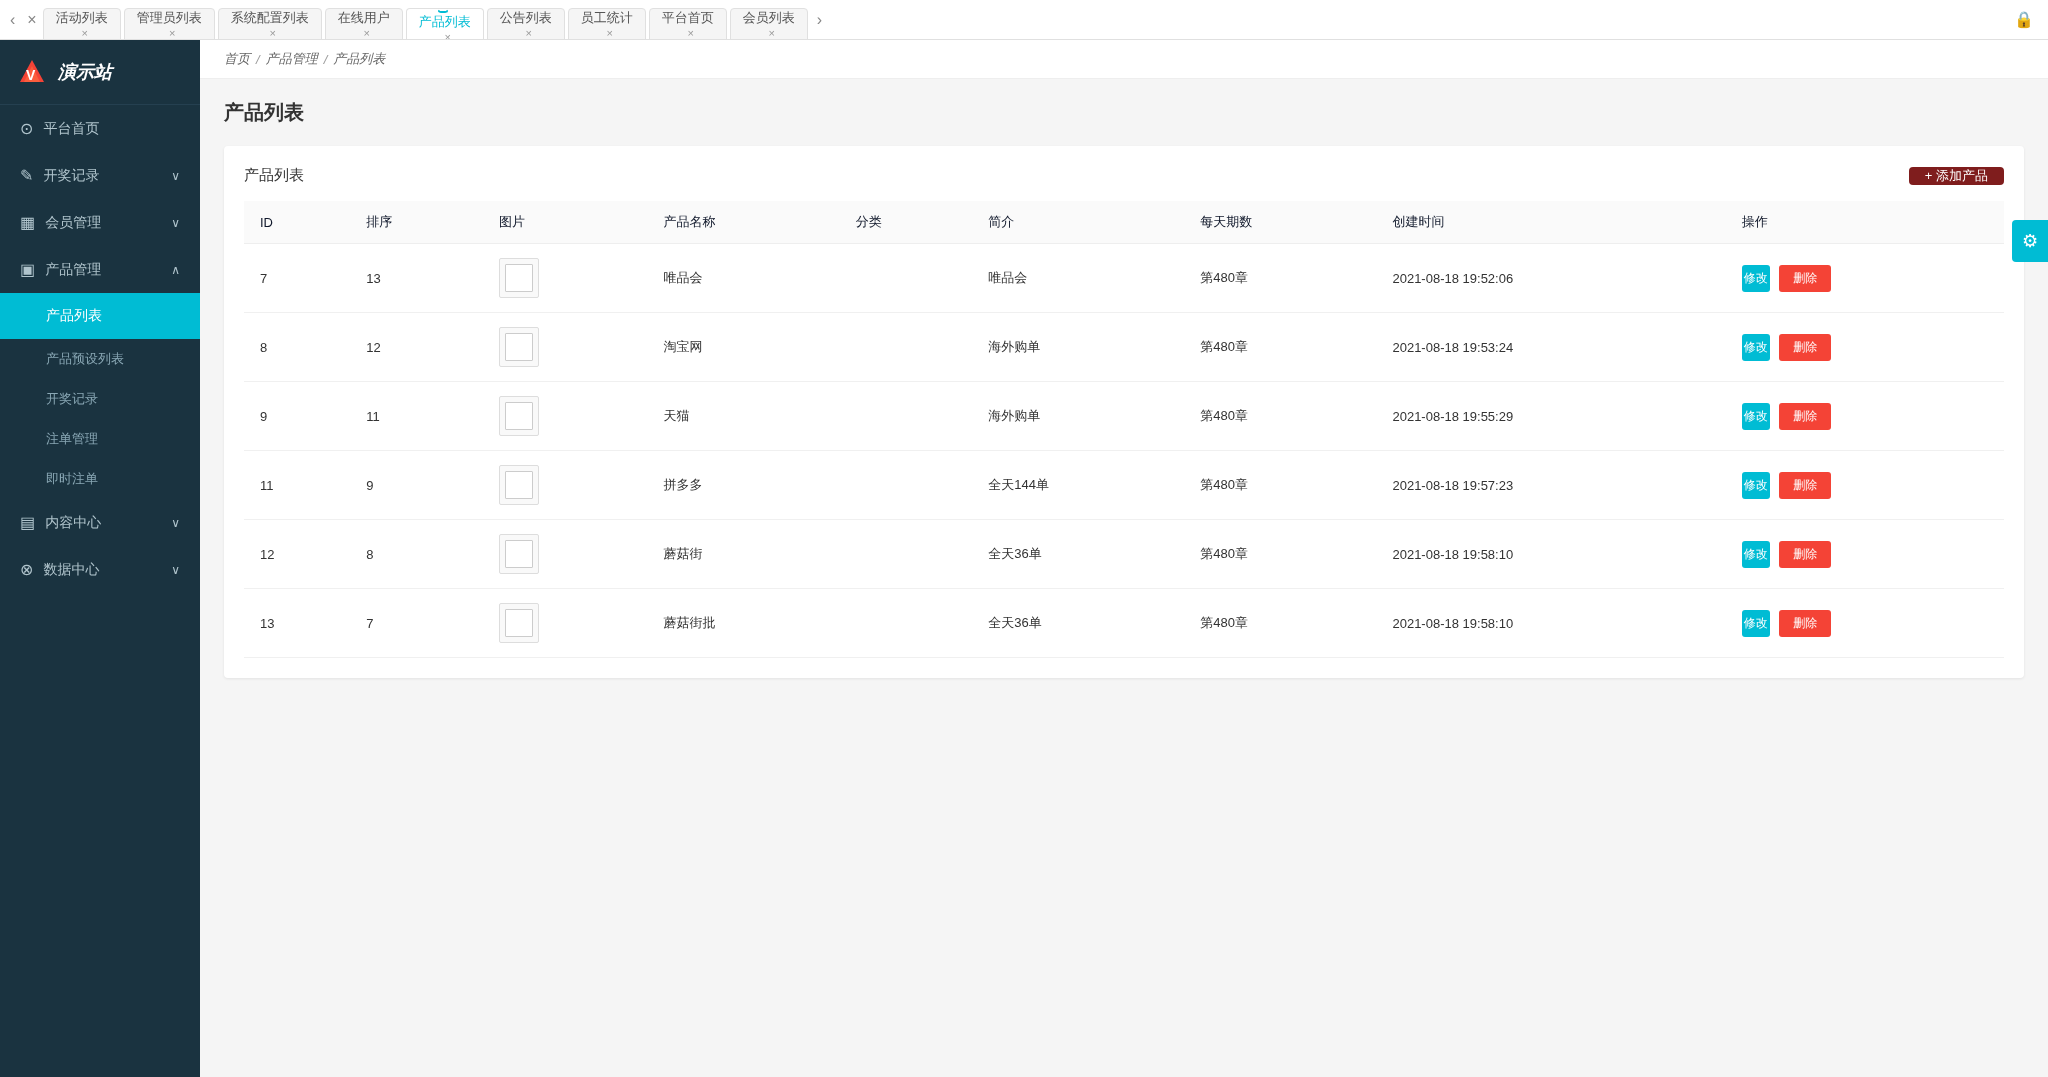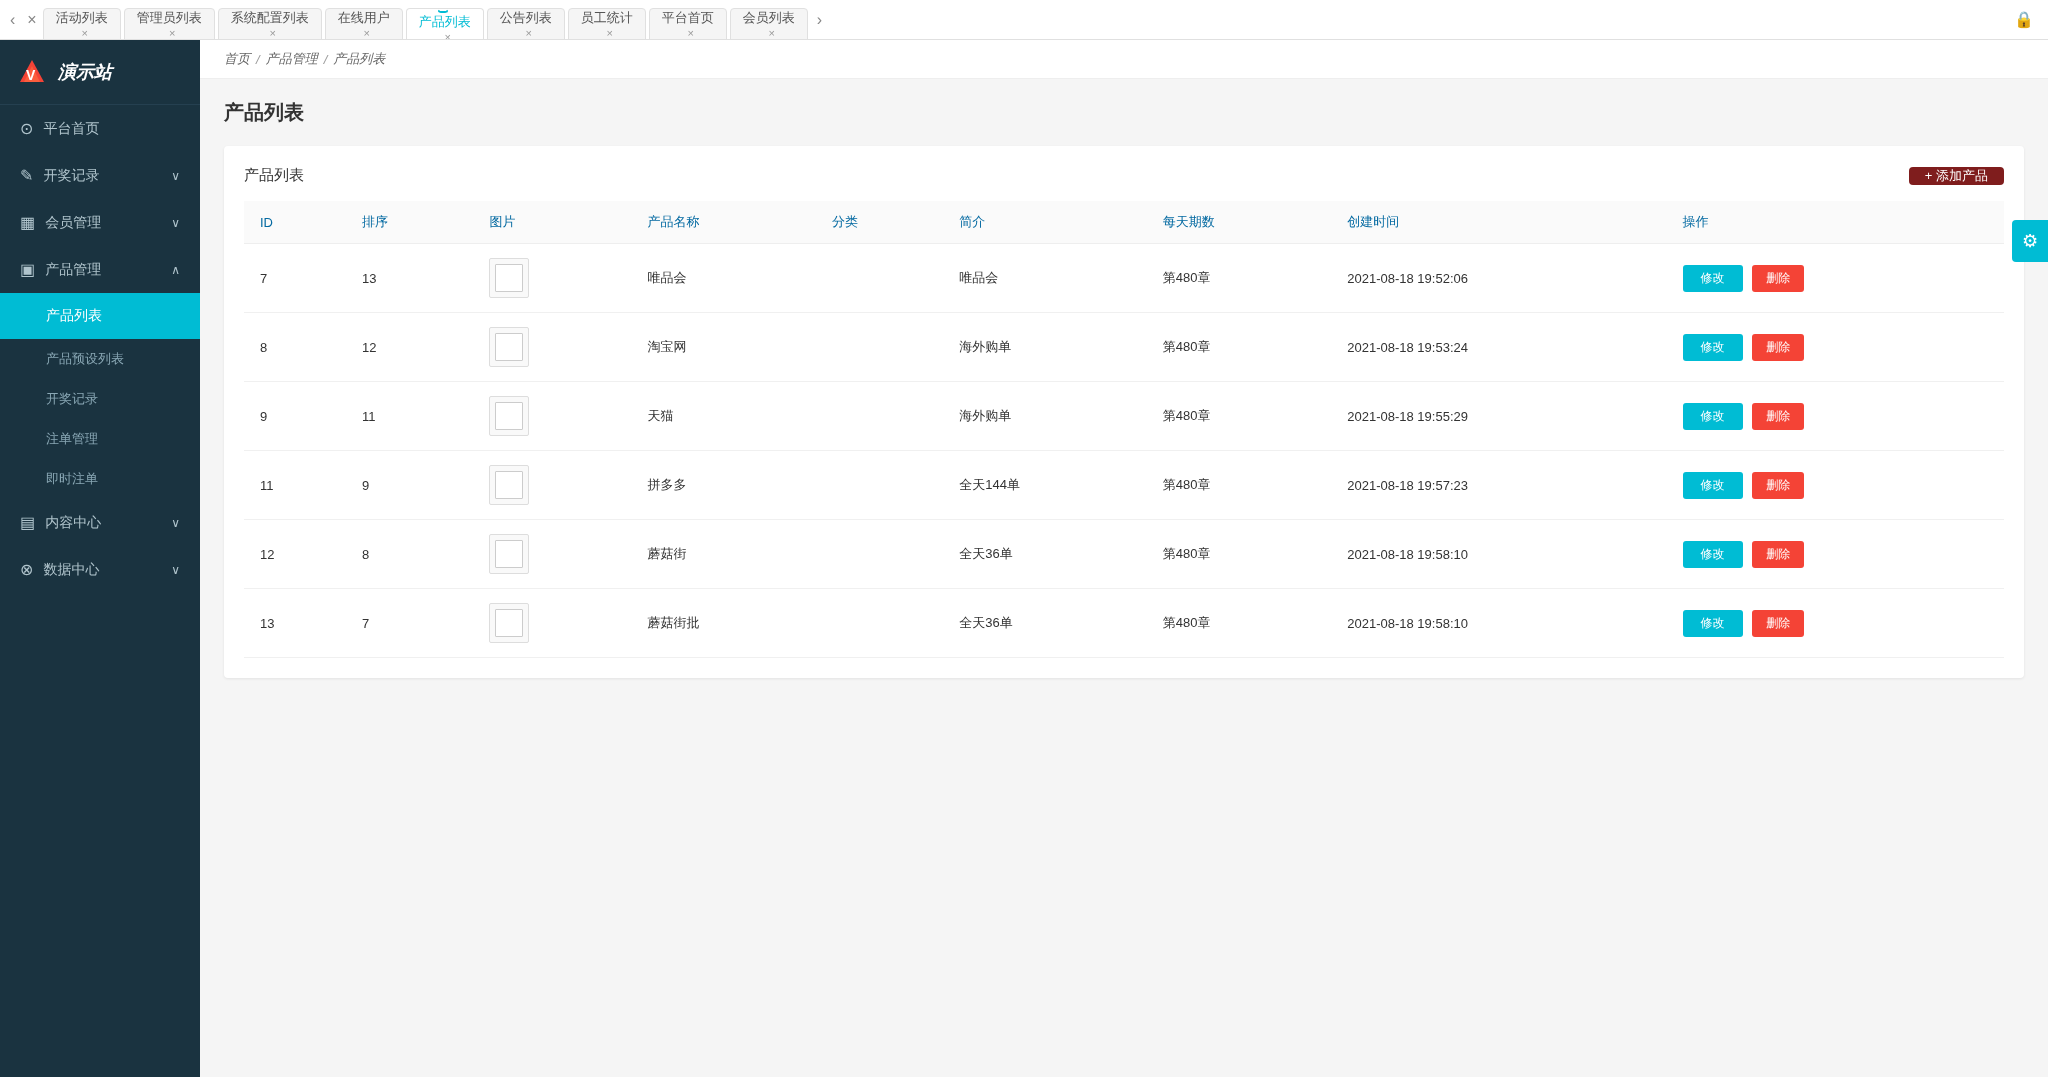--- a/index.html
+++ b/index.html
@@ -76,31 +76,31 @@
     .card-title { font-size: 15px; font-weight: 500; color: #333; }
     .add-btn {
       background: #7f1d1d; color: #fff; border: none; border-radius: 4px;
       padding: 0 16px; cursor: pointer; font-size: 13px; display: flex; align-items: center; gap: 4px;
     }
 
     
     .data-table { width: 100%; border-collapse: collapse; }
     .data-table th {
       text-align: left; padding: 12px 16px; background: #fafafa; border-bottom: 1px solid #eee;
-      color: #0369a1; font-weight: 500; font-size: 13px;
+      color: #0f172a; font-weight: 500; font-size: 13px;
     }
     .data-table td {
       padding: 14px 16px; border-bottom: 1px solid #f0f0f0; color: #333; font-size: 13px; vertical-align: middle;
     }
     .img-placeholder {
       width: 40px; height: 40px; border: 1px solid #ddd; border-radius: 2px;
       display: flex; align-items: center; justify-content: center; background: #f9f9f9;
     }
     .img-inner { width: 28px; height: 28px; border: 1px solid #ccc; border-radius: 1px; background: #fff; }
-    .btn-edit { background: #00bcd4; color: #fff; border: none; border-radius: 3px; padding: 5px 18px; cursor: pointer; font-size: 12px; margin-right: 6px; }
+    .btn-edit { background: #00bcd4; color: #fff; border: none; border-radius: 3px; padding: 5px 2px; cursor: pointer; font-size: 12px; margin-right: 6px; }
     .btn-delete { background: #f44336; color: #fff; border: none; border-radius: 3px; padding: 5px 14px; cursor: pointer; font-size: 12px; }
 
     
     .gear-float {
       position: fixed; right: 0; top: 220px; background: #00bcd4; width: 36px; padding: 10px 8px;
       border-radius: 4px 0 0 4px; cursor: pointer; color: #fff; font-size: 18px; text-align: center;
     }
 
     
     .tab-lock { margin-left: auto; color: #888; font-size: 16px; padding: 0 10px; }

